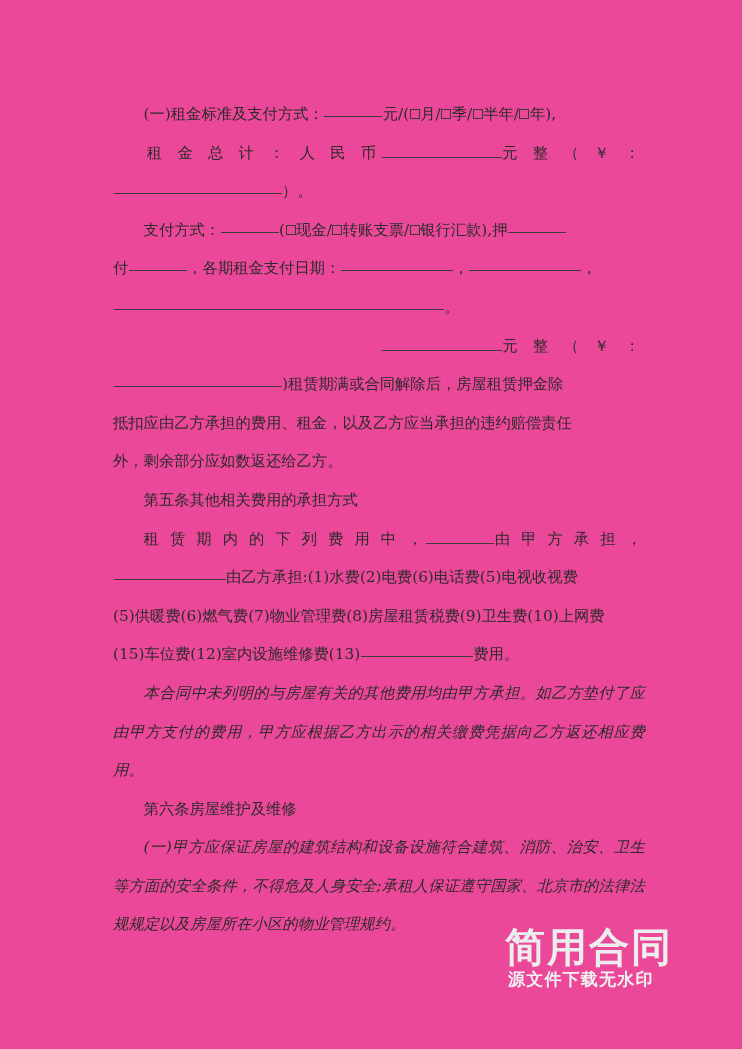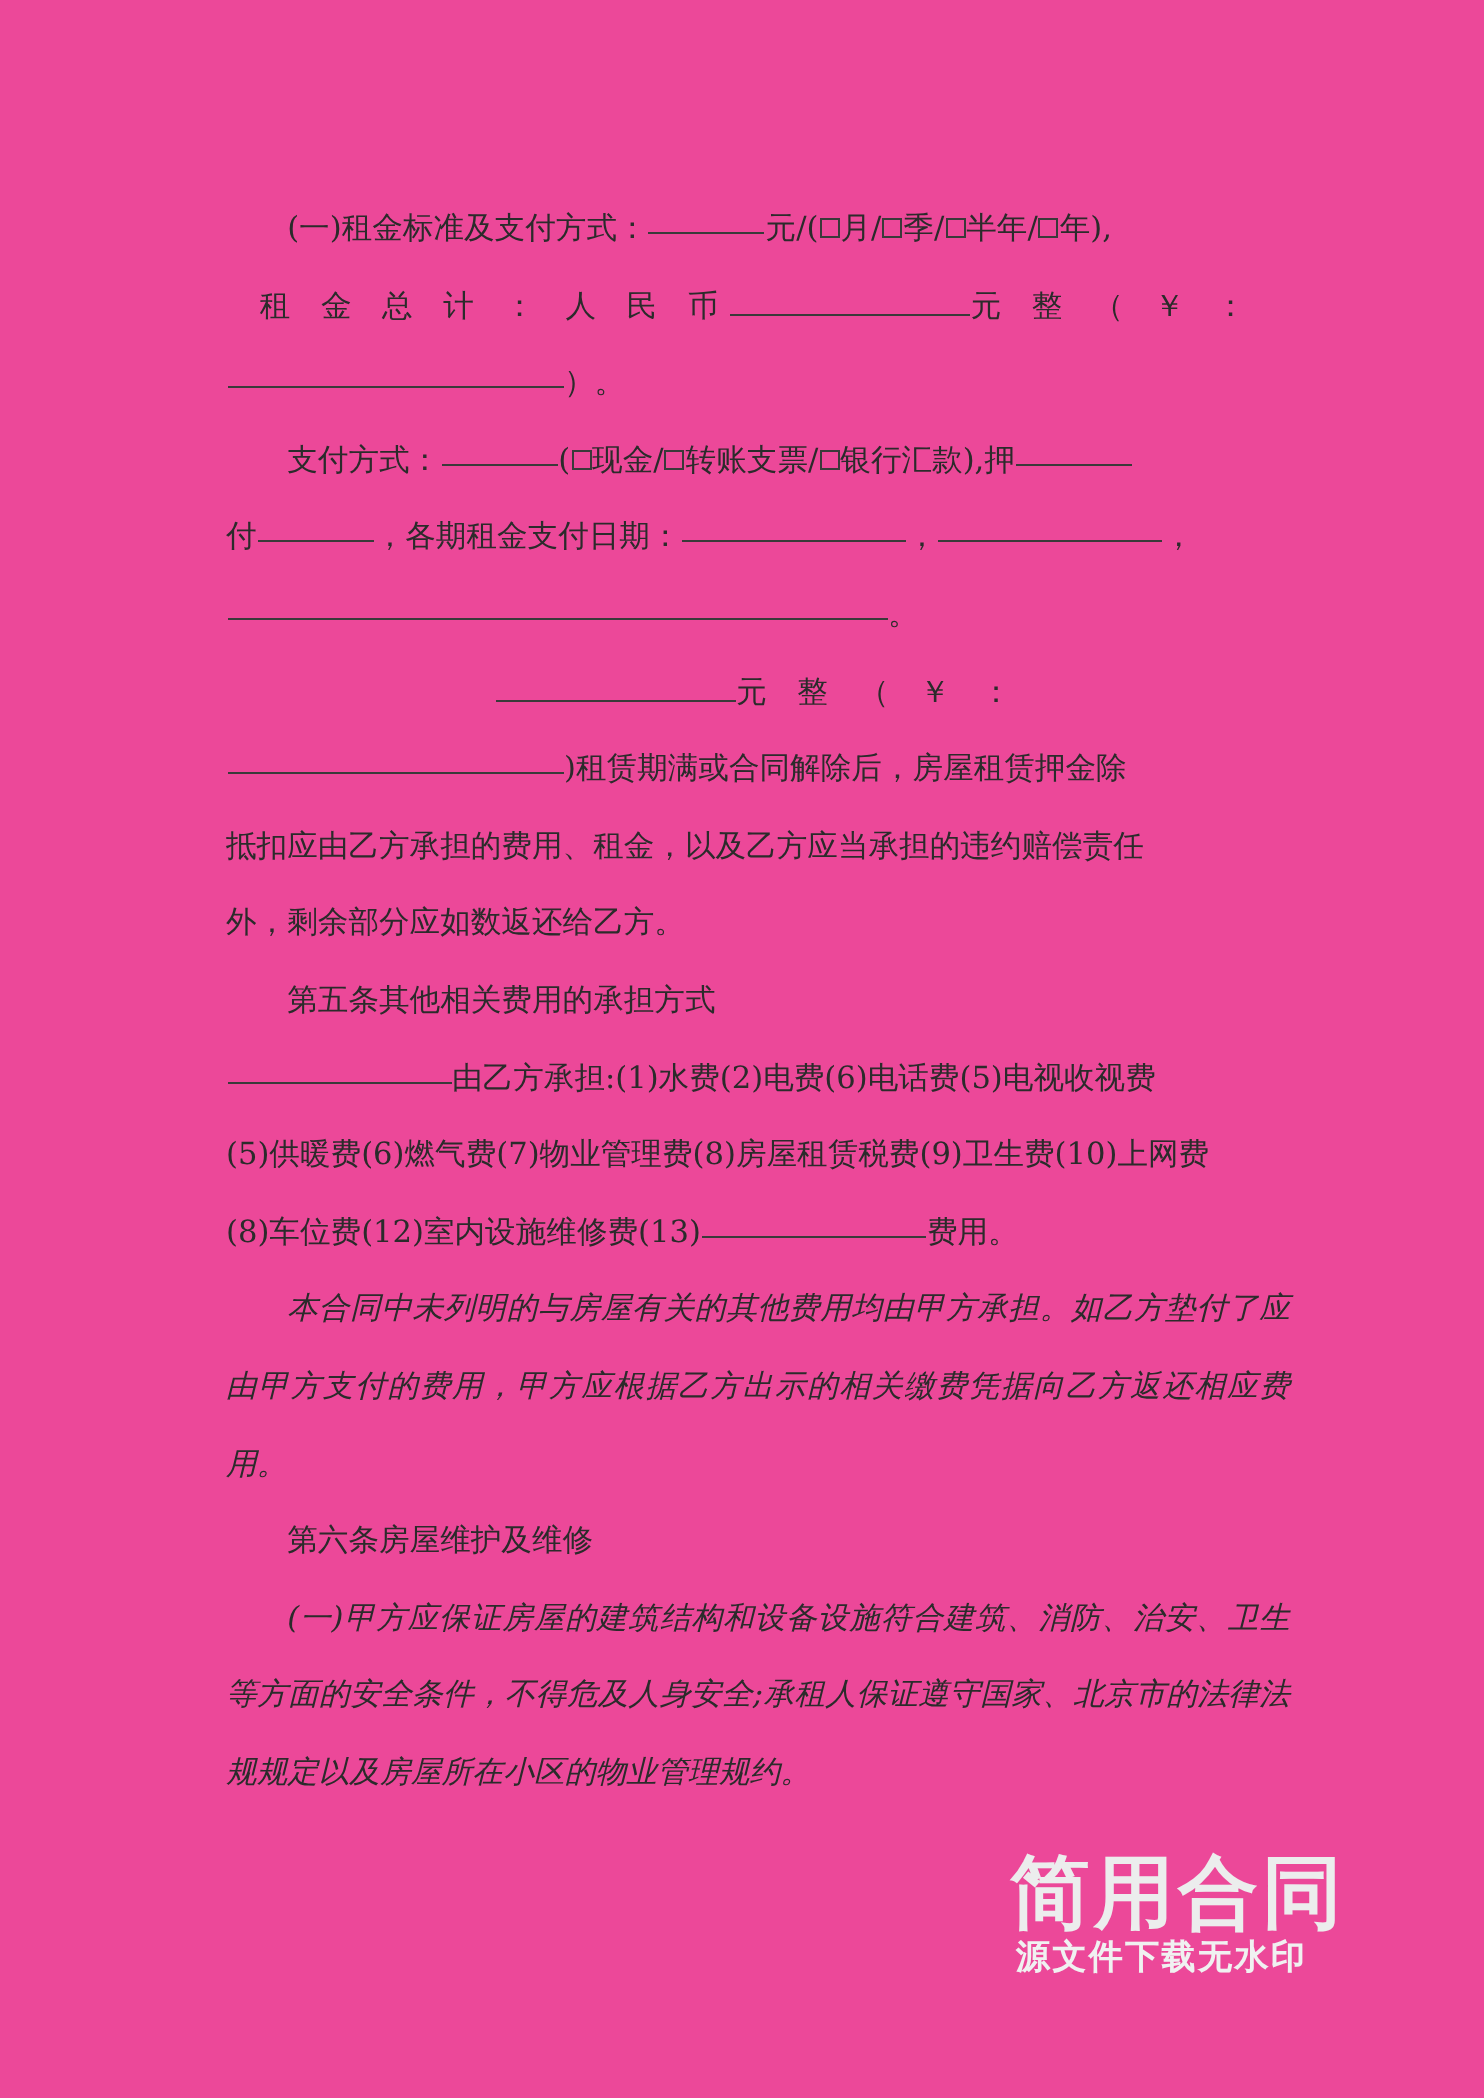--- a/index.html
+++ b/index.html
@@ -84,21 +84,21 @@
     font-size: 15.3px;
     line-height: 38.6px;
     color: #2b2b2b;
     white-space: nowrap;
     margin: 0;
   }
   .line.indent2 { padding-left: 2em; }
 
   .justify-row {
     display: flex;
-    justify-content: center;
+    justify-content: flex-end;
     align-items: baseline;
     font-size: 15.3px;
     line-height: 38.6px;
     color: #2b2b2b;
     width: 100%;
   }
   .justify-row > span { white-space: nowrap; }
 
   
   .watermark {
@@ -159,26 +159,31 @@
     </div>
 
     <div class="line"><span class="blank b-xxl"></span><span>)</span><span>租赁期满或合同解除后，房屋租赁押金除</span></div>
 
     <div class="line"><span>抵扣应由乙方承担的费用、租金，以及乙方应当承担的违约赔偿责任</span></div>
 
     <div class="line"><span>外，剩余部分应如数返还给乙方。</span></div>
 
     <div class="line indent2"><span>第五条其他相关费用的承担方式</span></div>
 
+    <div class="justify-row">
+      <span class="wide-track" style="padding-left:2em">租 赁 期 内 的 下 列 费 用 中 ，</span>
+      <span class="blank b-lg"></span>
+      <span class="wide-track">由 甲 方 承 担 ，</span>
+    </div>
 
     <div class="line"><span class="blank b-lg"></span><span>由乙方承担:</span><span>(1)水费</span><span>(2)电费</span><span>(6)电话费</span><span>(5)电视收视费</span></div>
 
     <div class="line"><span>(5)供暖费</span><span>(6)燃气费</span><span>(7)物业管理费</span><span>(8)房屋租赁税费</span><span>(9)卫生费</span><span>(10)上网费</span></div>
 
-    <div class="line"><span>(8)车位费</span><span>(12)室内设施维修费</span><span>(13)</span><span class="blank b-lg"></span><span>费用。</span></div>
+    <div class="line"><span>(15)车位费</span><span>(12)室内设施维修费</span><span>(13)</span><span class="blank b-lg"></span><span>费用。</span></div>
 
     <p class="para indent">本合同中未列明的与房屋有关的其他费用均由甲方承担。如乙方垫付了应由甲方支付的费用，甲方应根据乙方出示的相关缴费凭据向乙方返还相应费用。</p>
 
     <div class="line indent2"><span>第六条房屋维护及维修</span></div>
 
     <p class="para indent">(一)甲方应保证房屋的建筑结构和设备设施符合建筑、消防、治安、卫生等方面的安全条件，不得危及人身安全;承租人保证遵守国家、北京市的法律法规规定以及房屋所在小区的物业管理规约。</p>
 
   </div>
 
   <div class="watermark wm-main">简用合同</div>

